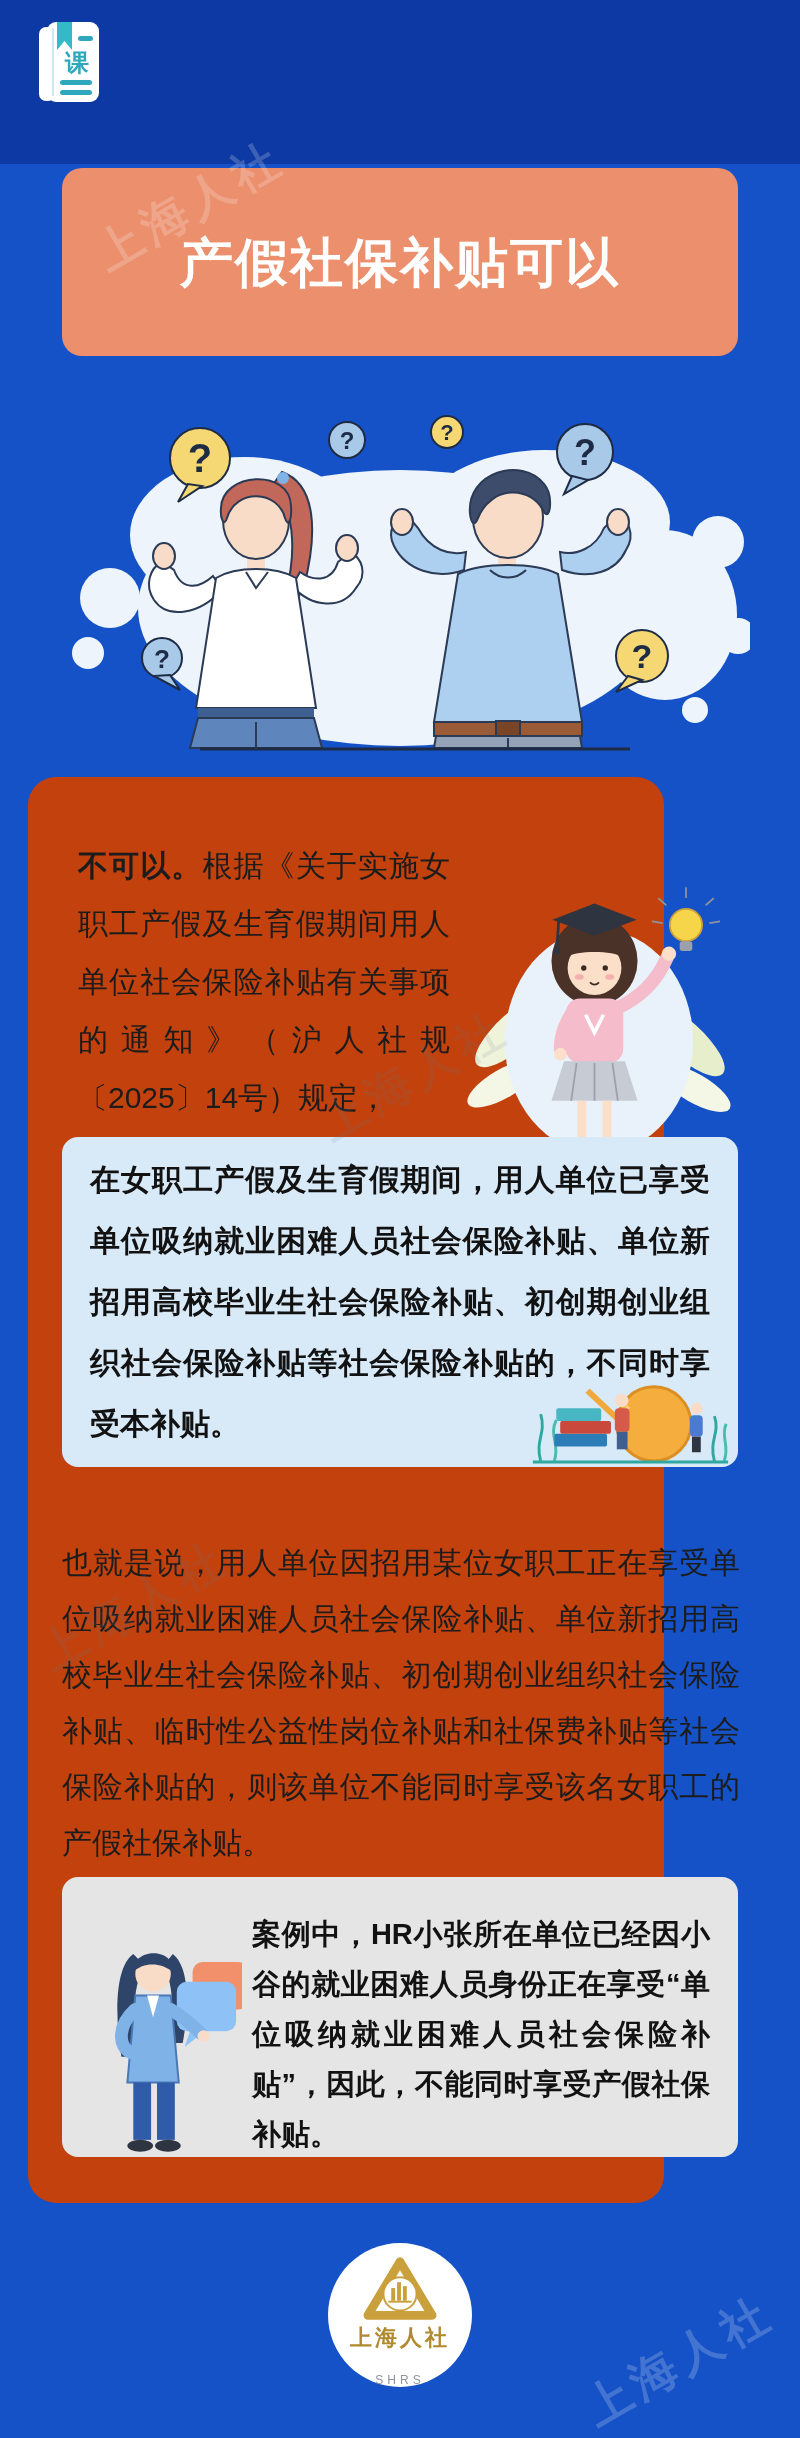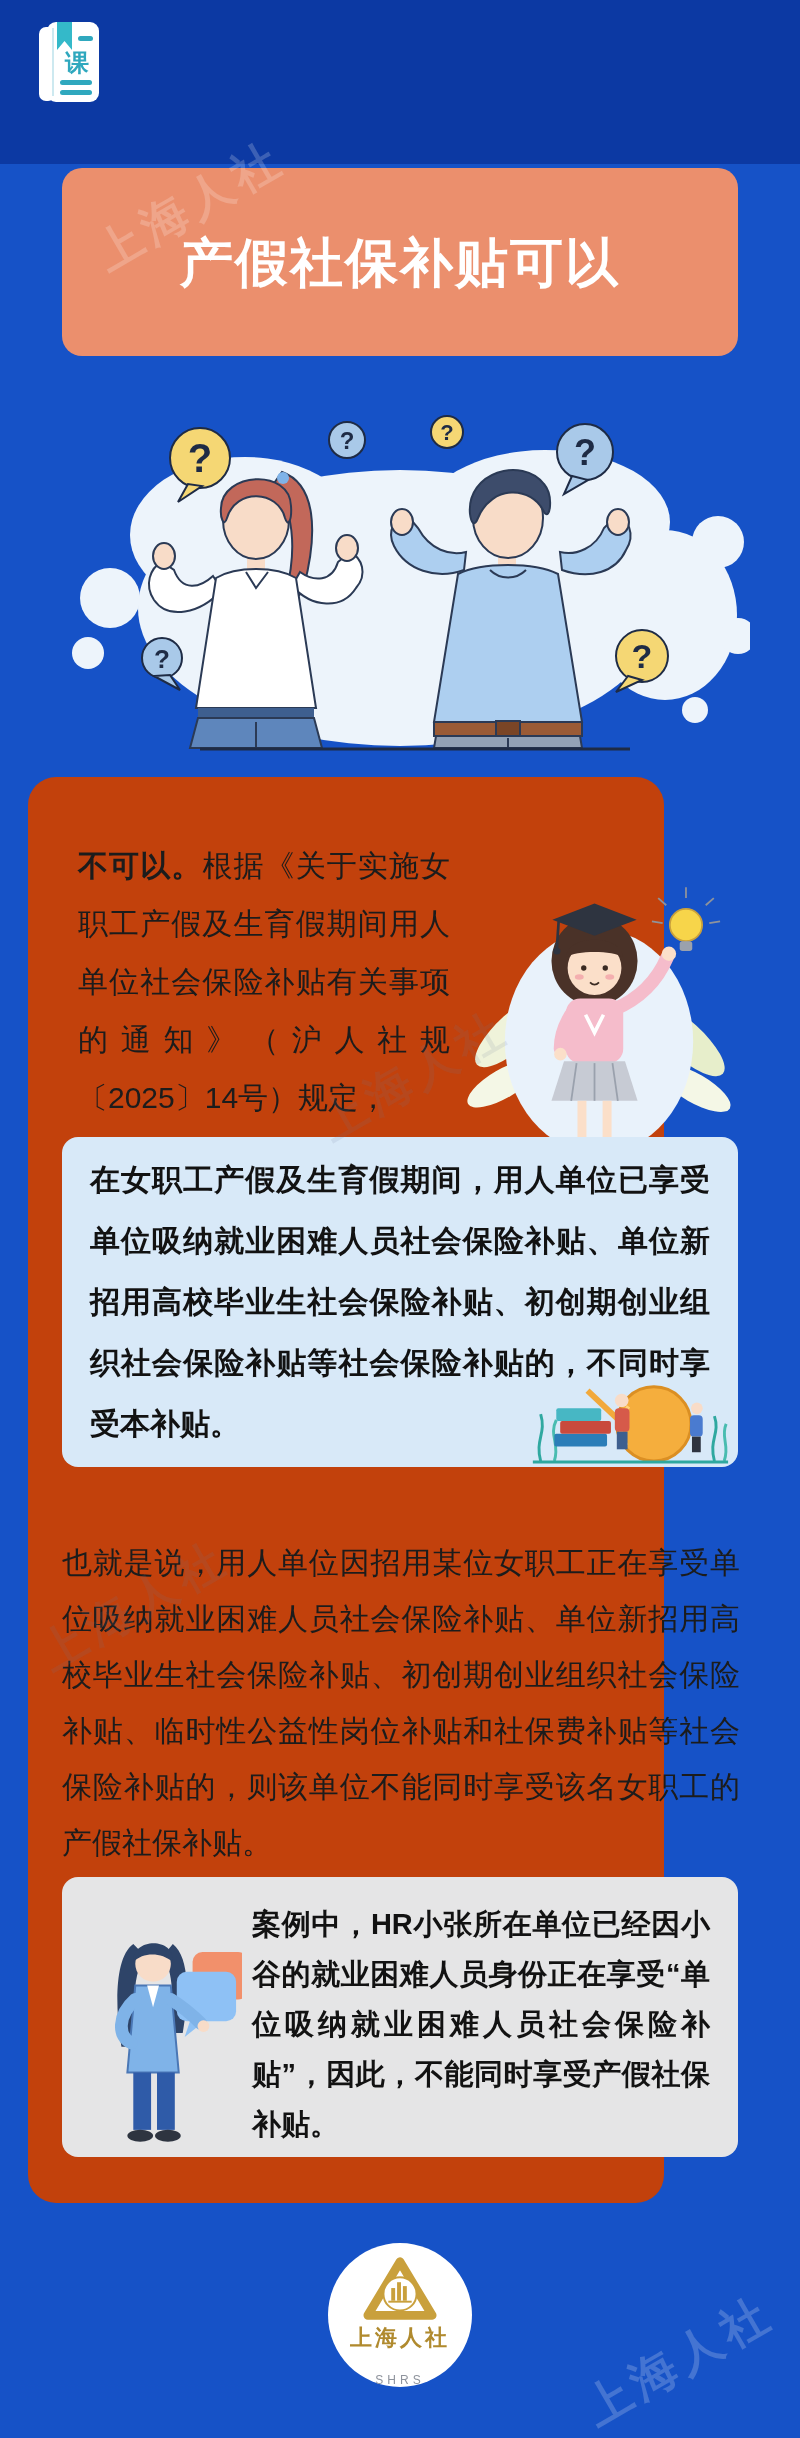--- a/index.html
+++ b/index.html
@@ -29,21 +29,21 @@
   .scholar{width:278px;height:330px;margin-top:10px;}
 
   .policy-box{position:absolute;left:34px;top:360px;width:676px;height:330px;background:#D8E9F8;border-radius:16px;box-sizing:border-box;
     padding:12px 28px 0 28px;}
   .policy-box .txt{font-size:30px;line-height:61px;font-weight:bold;color:#121212;text-align:justify;}
   .coin{position:absolute;right:6px;bottom:2px;width:205px;height:88px;}
 
   .explain{position:absolute;left:34px;top:758px;width:678px;font-size:30px;line-height:56px;color:#1C1C1C;text-align:justify;}
 
   .case-box{position:absolute;left:34px;top:1100px;width:676px;height:280px;background:#E5E5E6;border-radius:16px;box-sizing:border-box;
-    display:flex;align-items:flex-start;padding:22px 28px 0 12px;}
+    display:flex;align-items:flex-start;padding:32px 28px 0 12px;}
   .hr-illu{width:168px;height:228px;flex:0 0 auto;margin-top:22px;}
   .case-text{flex:1;font-size:29px;line-height:50px;font-weight:bold;color:#121212;text-align:justify;margin-left:10px;}
 
   
   .footer-logo{position:absolute;left:328px;top:2243px;width:144px;height:144px;background:#FFFFFF;border-radius:50%;
     display:flex;flex-direction:column;align-items:center;}
   .footer-logo .cn{margin-top:-4px;color:#B08A2E;font-weight:bold;font-size:22px;letter-spacing:3px;}
   .footer-logo .en{color:#8E939C;font-size:12px;letter-spacing:4px;margin-top:20px;}
 
   

